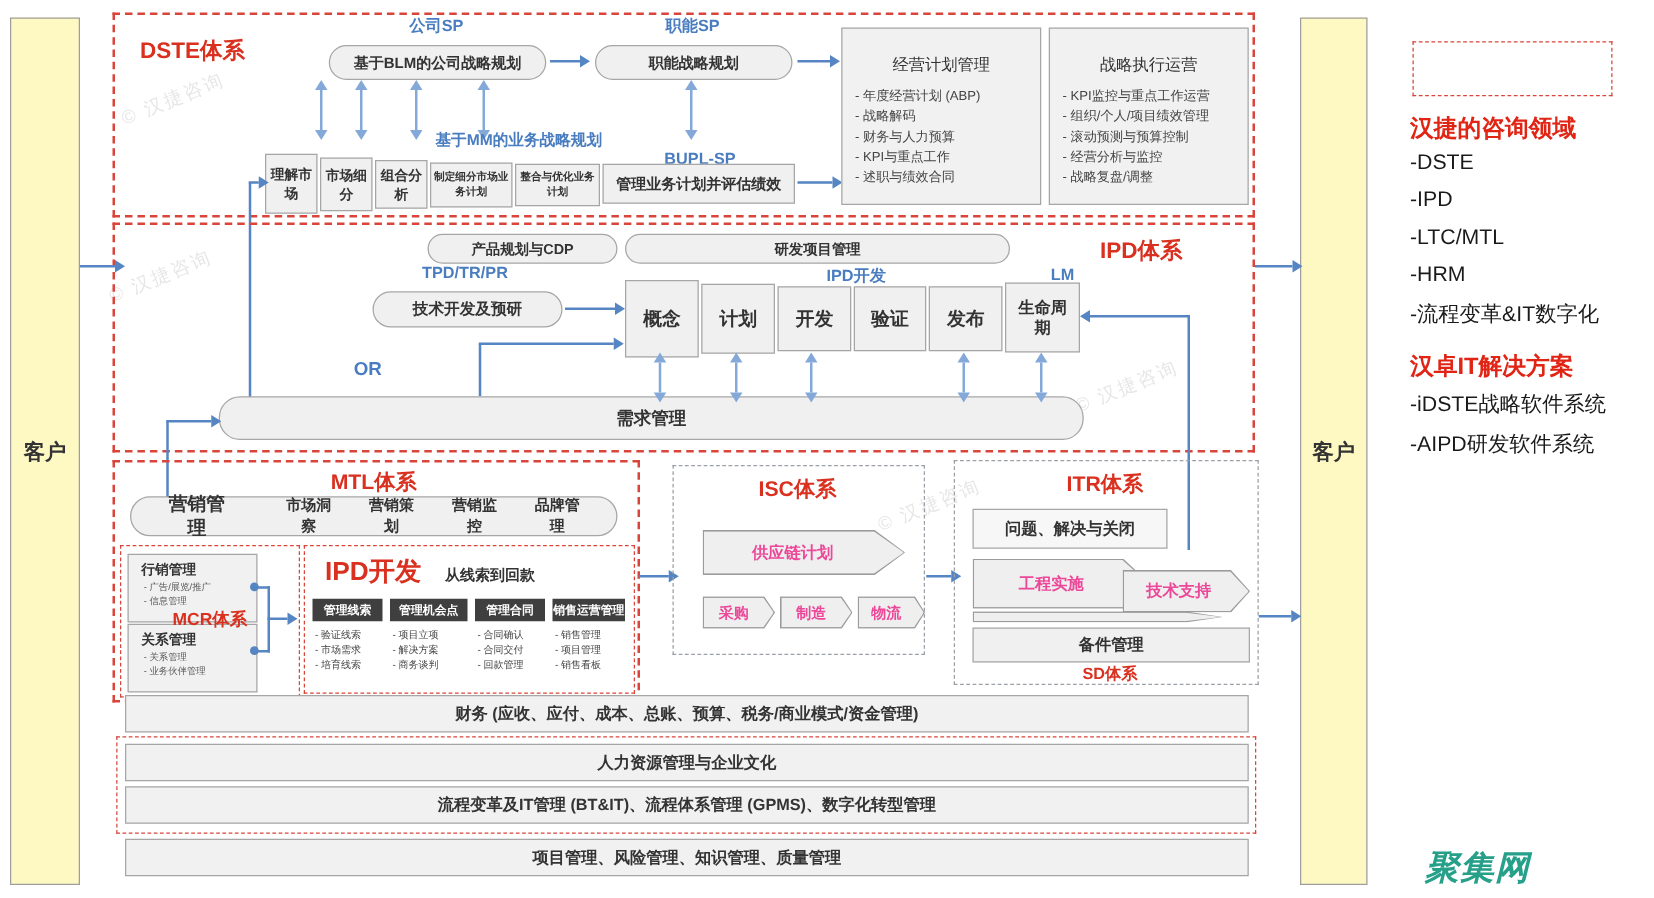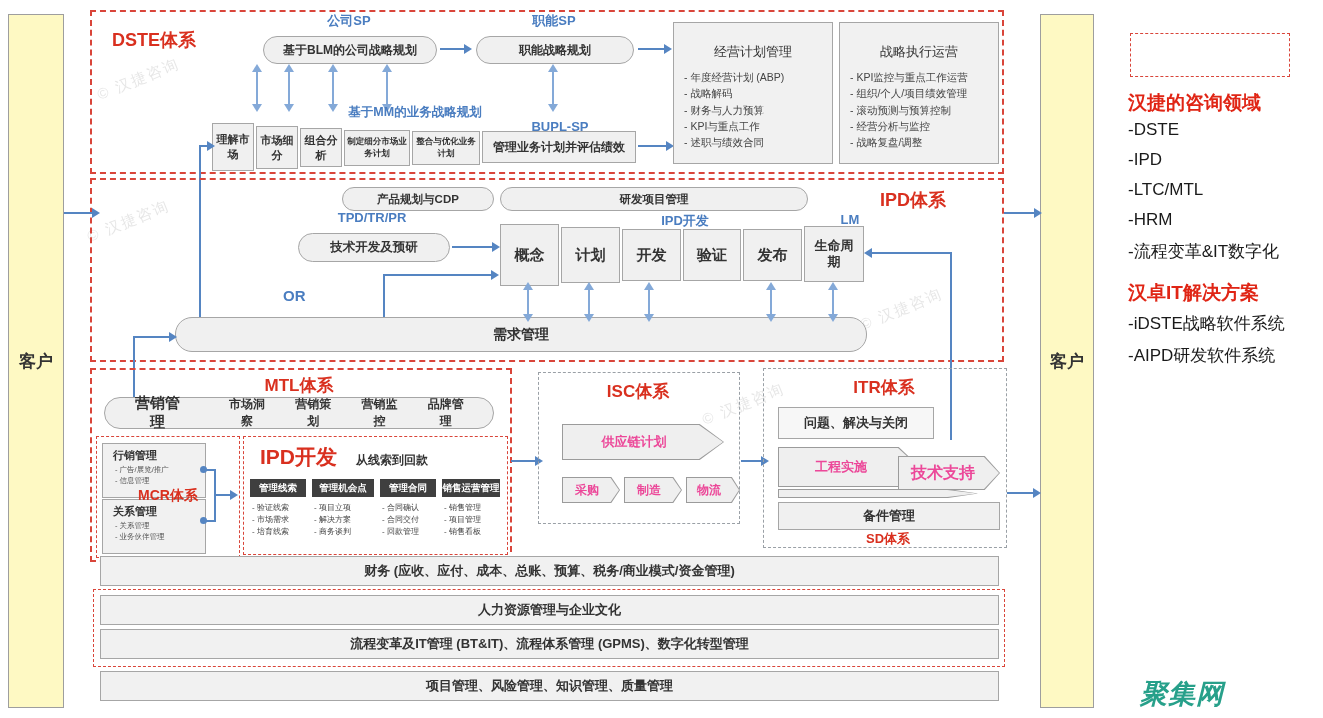--- a/index.html
+++ b/index.html
@@ -275,21 +275,21 @@
   <div class="red-t" style="left:763px;top:376px;width:242px;text-align:center;font-size:17px;">ITR体系</div>
   <div class="gbox bold" style="left:778px;top:407px;width:154px;height:30px;font-size:13px;background:#f7f7f7;">问题、解决与关闭</div>
   <div class="chev" style="left:778px;top:447px;width:142px;height:40px;">
     <div class="o cp"></div>
       <div class="i cp"></div>
     <div class="t" style="font-size:13px;padding-right:16px;font-family:Liberation Serif, serif;">工程实施</div>
   </div>
   <div class="chev" style="left:898px;top:456px;width:102px;height:34px;">
     <div class="o cp"></div>
       <div class="i cp"></div>
-    <div class="t" style="font-size:16px;padding-right:12px;">技术支持</div>
+    <div class="t" style="font-size:13px;padding-right:12px;">技术支持</div>
   </div>
   <div class="chev" style="left:778px;top:489px;width:200px;height:9px;">
     <div class="o cp"></div>
       <div class="i cp"></div>
   </div>
   <div class="gbox bold" style="left:778px;top:502px;width:220px;height:26px;font-size:13px;">备件管理</div>
   <div class="red-t" style="left:778px;top:530px;width:220px;text-align:center;font-size:13px;">SD体系</div>
   <div class="arrow-r" style="left:1007px;top:492px;width:26px;"></div>
 
   <div class="bar" style="top:556px;">财务 (应收、应付、成本、总账、预算、税务/商业模式/资金管理)</div>

